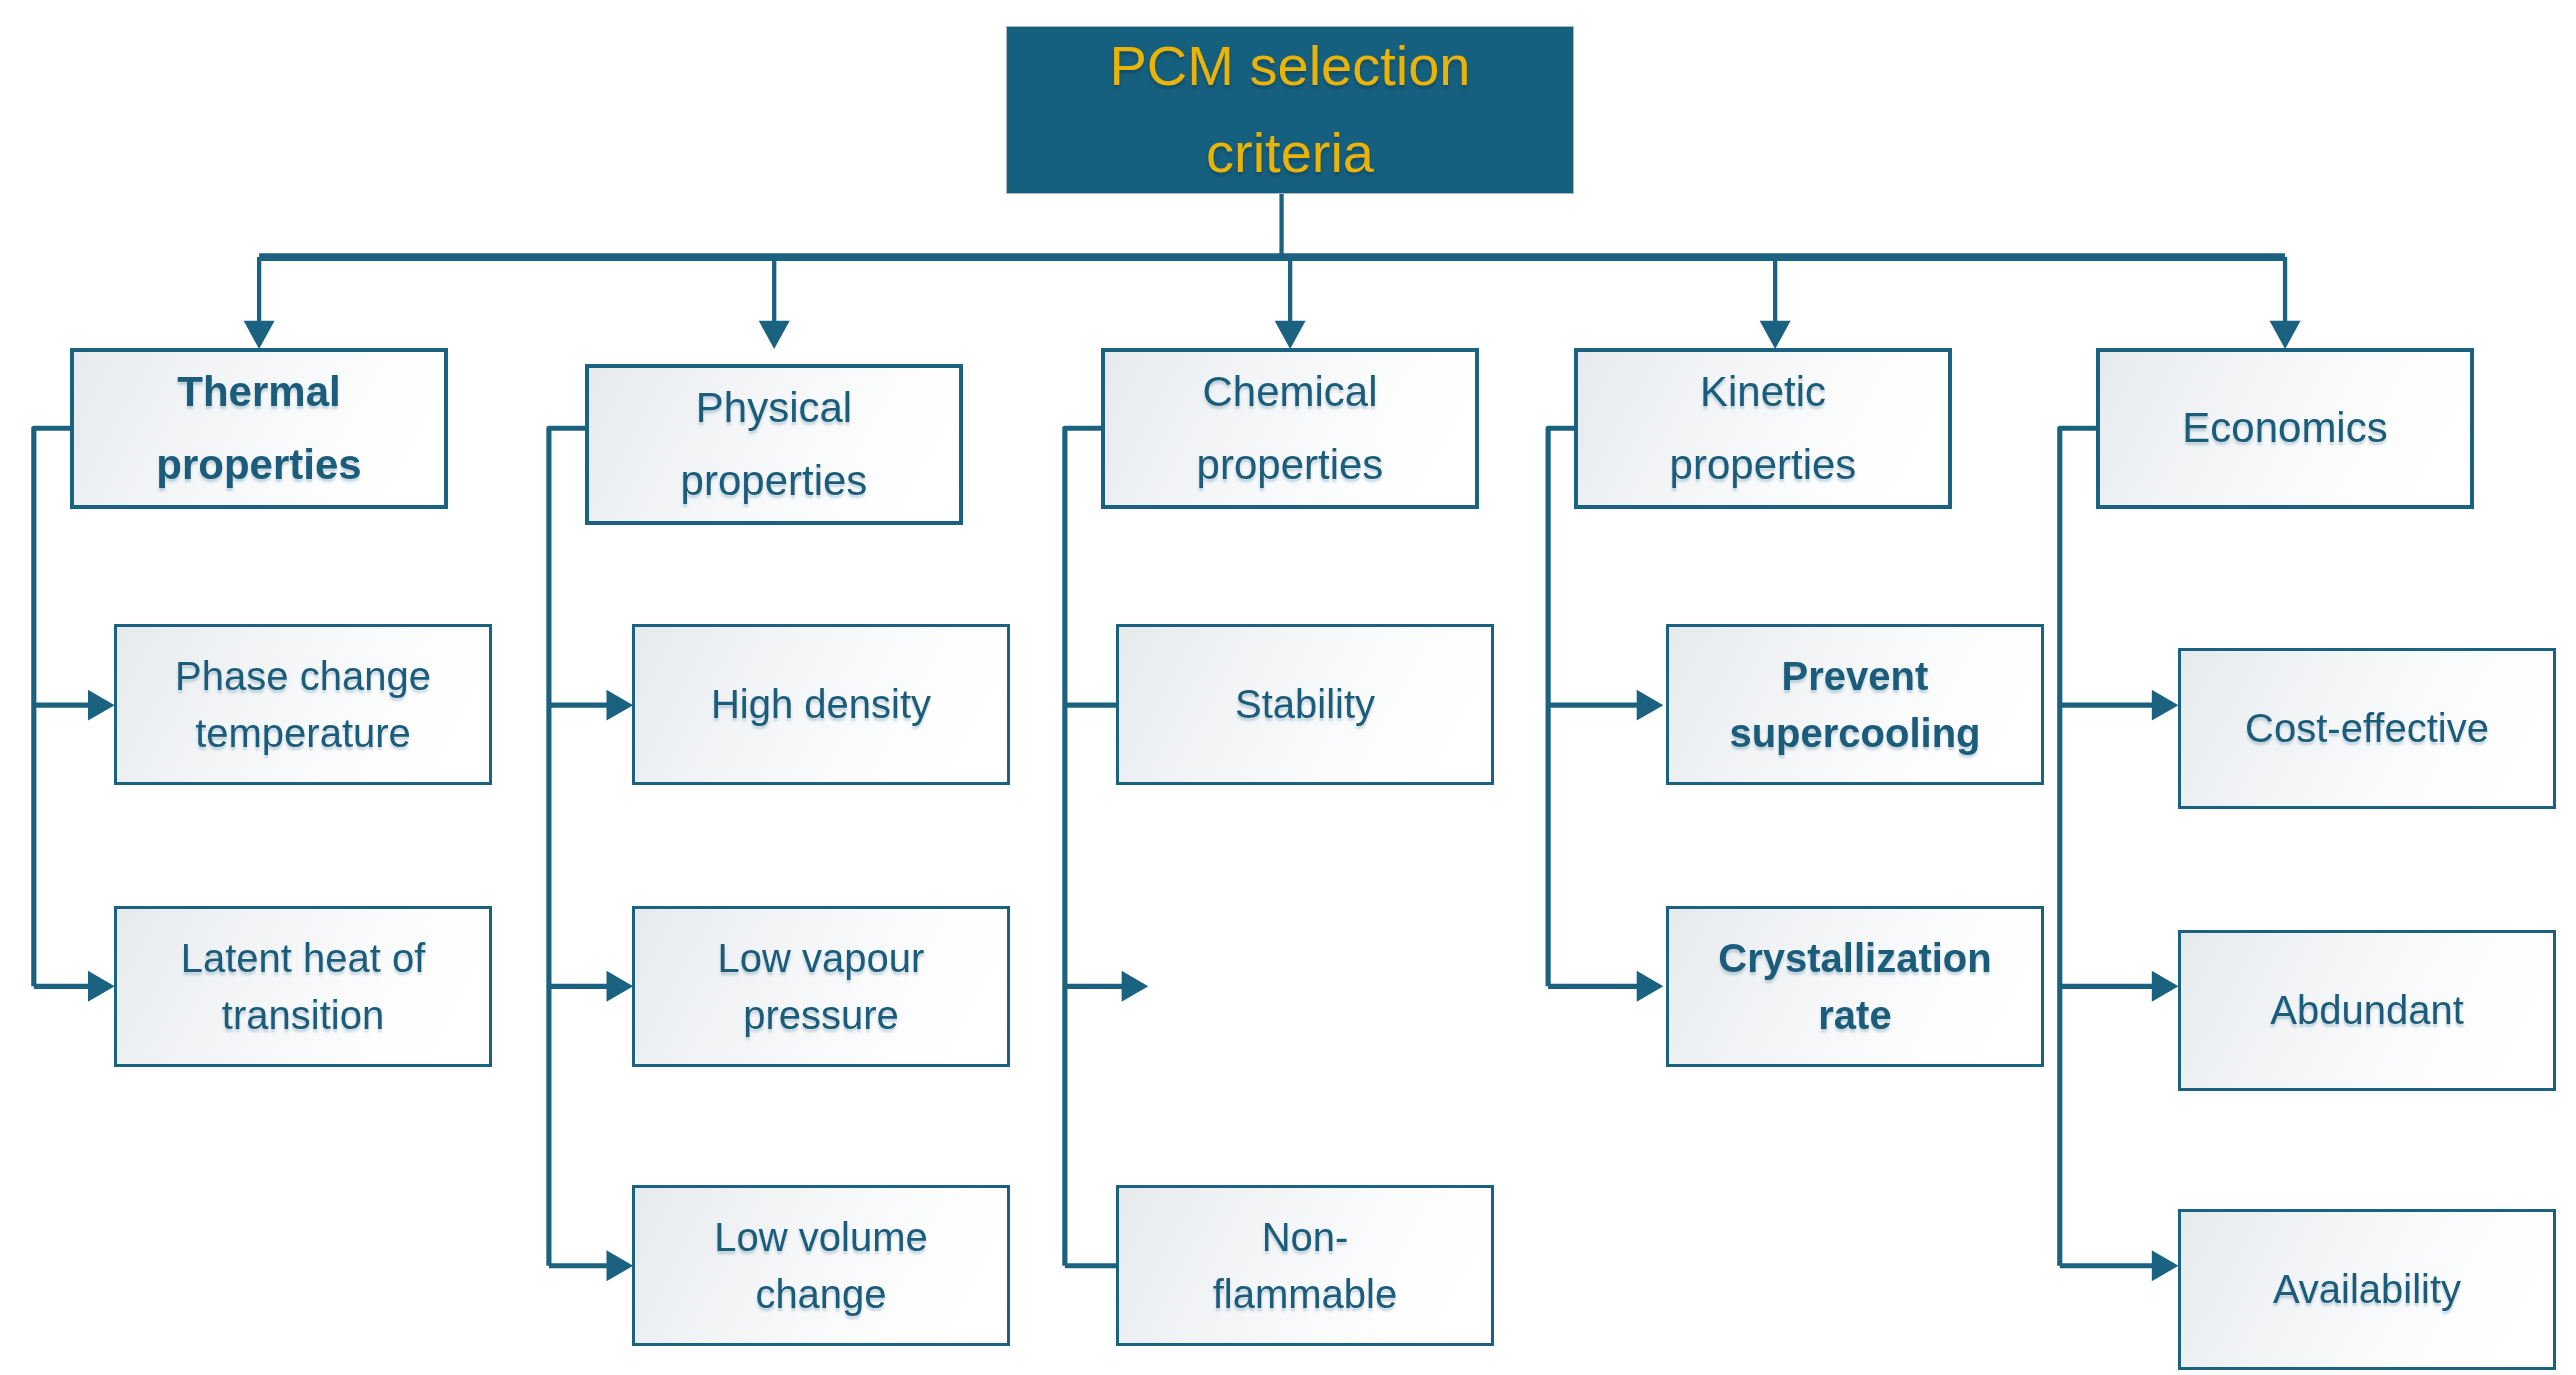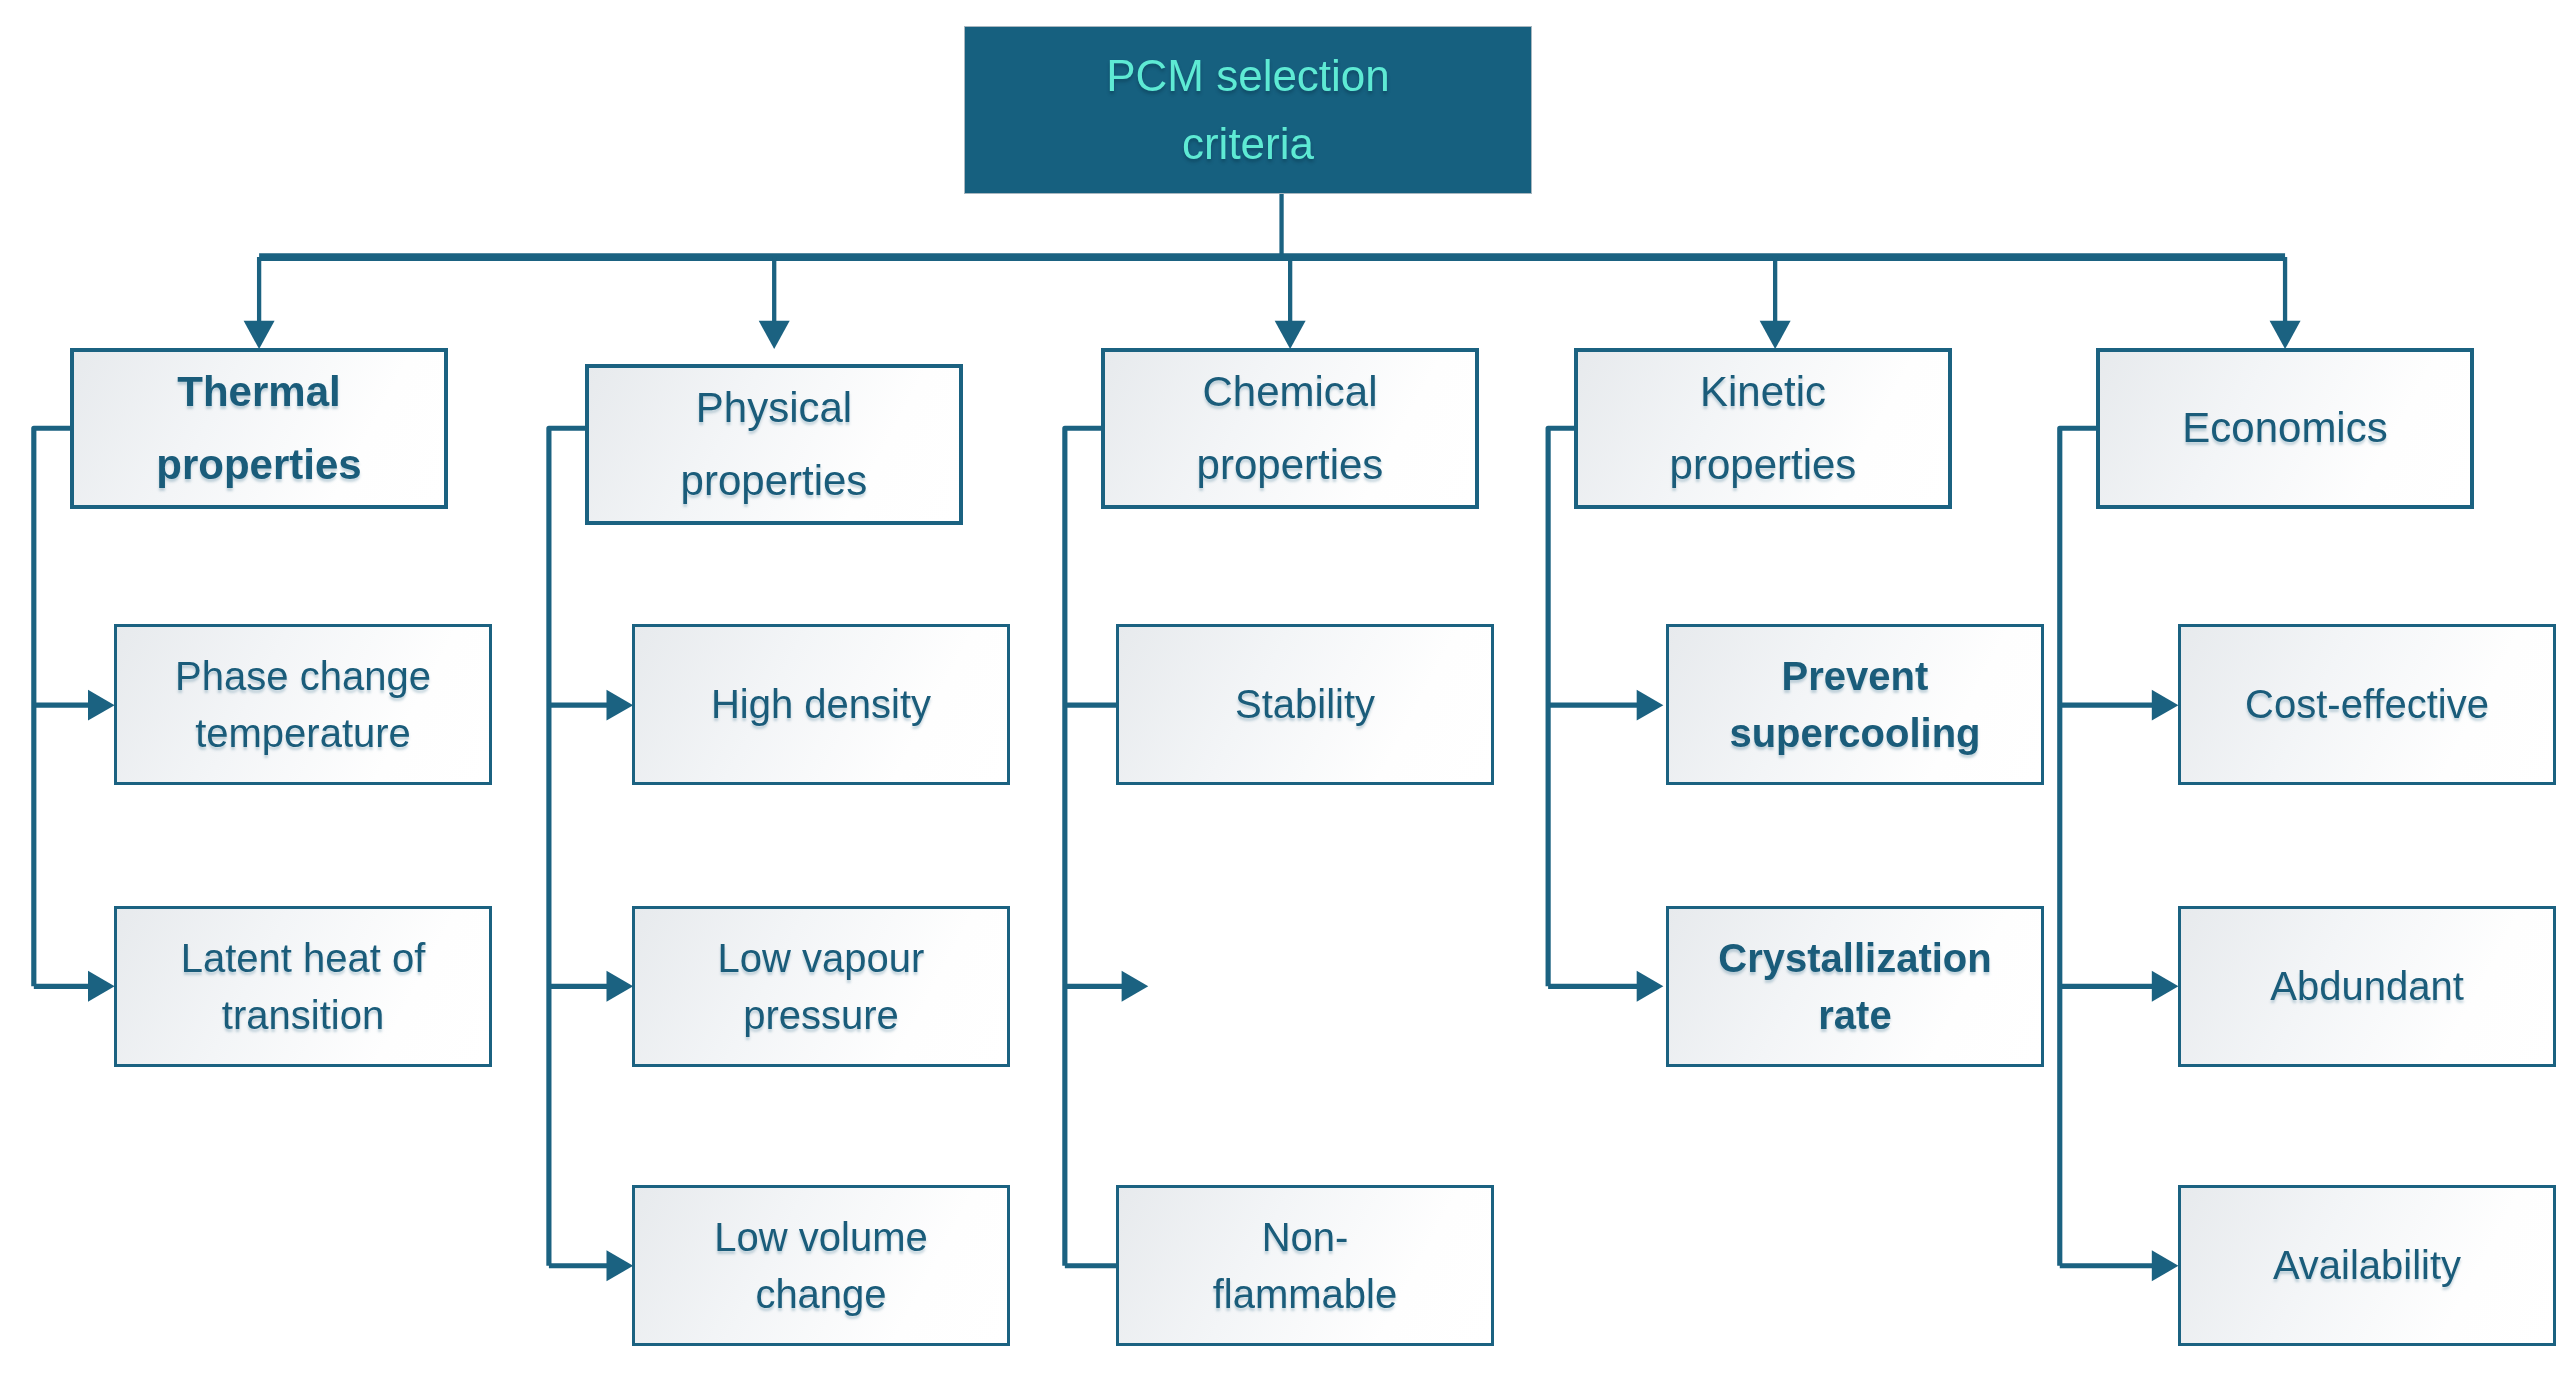--- a/index.html
+++ b/index.html
@@ -27,28 +27,28 @@
     display: flex;
     align-items: center;
     justify-content: center;
     text-align: center;
     z-index: 1;
   }
   .label {
     white-space: pre-line;
   }
   .root {
-    left: 964px;
+    left: 1006px;
     top: 26px;
     width: 568px;
     height: 168px;
     background: #16607F;
     border: 1.7px solid #A8B7C0;
-    color: #5eead4;
-    font-size: 44px;
+    color: #eab308;
+    font-size: 56px;
     line-height: 1.55;
     text-shadow: 0 2.6px 3.4px rgba(0,30,45,0.30);
   }
   .node {
     width: 378px;
     height: 161px;
     background: linear-gradient(118deg, #E7EAED 0%, #F3F5F7 38%, #FEFEFE 75%, #FFFFFF 100%);
     color: #1A5C7A;
     text-shadow: 0 2.6px 2.6px rgba(26,92,122,0.25);
   }
@@ -63,21 +63,21 @@
     font-size: 40px;
     line-height: 1.42;
   }
   .r1 { top: 624px; }
   .r2 { top: 906px; }
   .r3 { top: 1185px; }
   .c1-cat { left: 70px; font-weight: bold; }   .c1-child { left: 114px; }
   .c2-cat { left: 585px; margin-top: 16px; }  .c2-child { left: 632px; }
   .c3-cat { left: 1101px; } .c3-child { left: 1116px; text-align: center; }
   .c4-cat { left: 1574px; } .c4-child { left: 1666px; font-weight: bold; }
-  .c5-cat { left: 2096px; } .c5-child { left: 2178px; }
+  .c5-cat { left: 2096px; } .c5-child { left: 2178px; margin-top: 24px; }
 </style>
 </head>
 <body>
 
 <div class="canvas">
 
   <svg class="connectors" width="2576" height="1375" viewBox="0 0 2995 1599" fill="none" stroke="#1B6281" stroke-linejoin="round" stroke-linecap="butt">
 
     <g>
       <path d="M1490 225 V299" stroke-width="5"></path>

